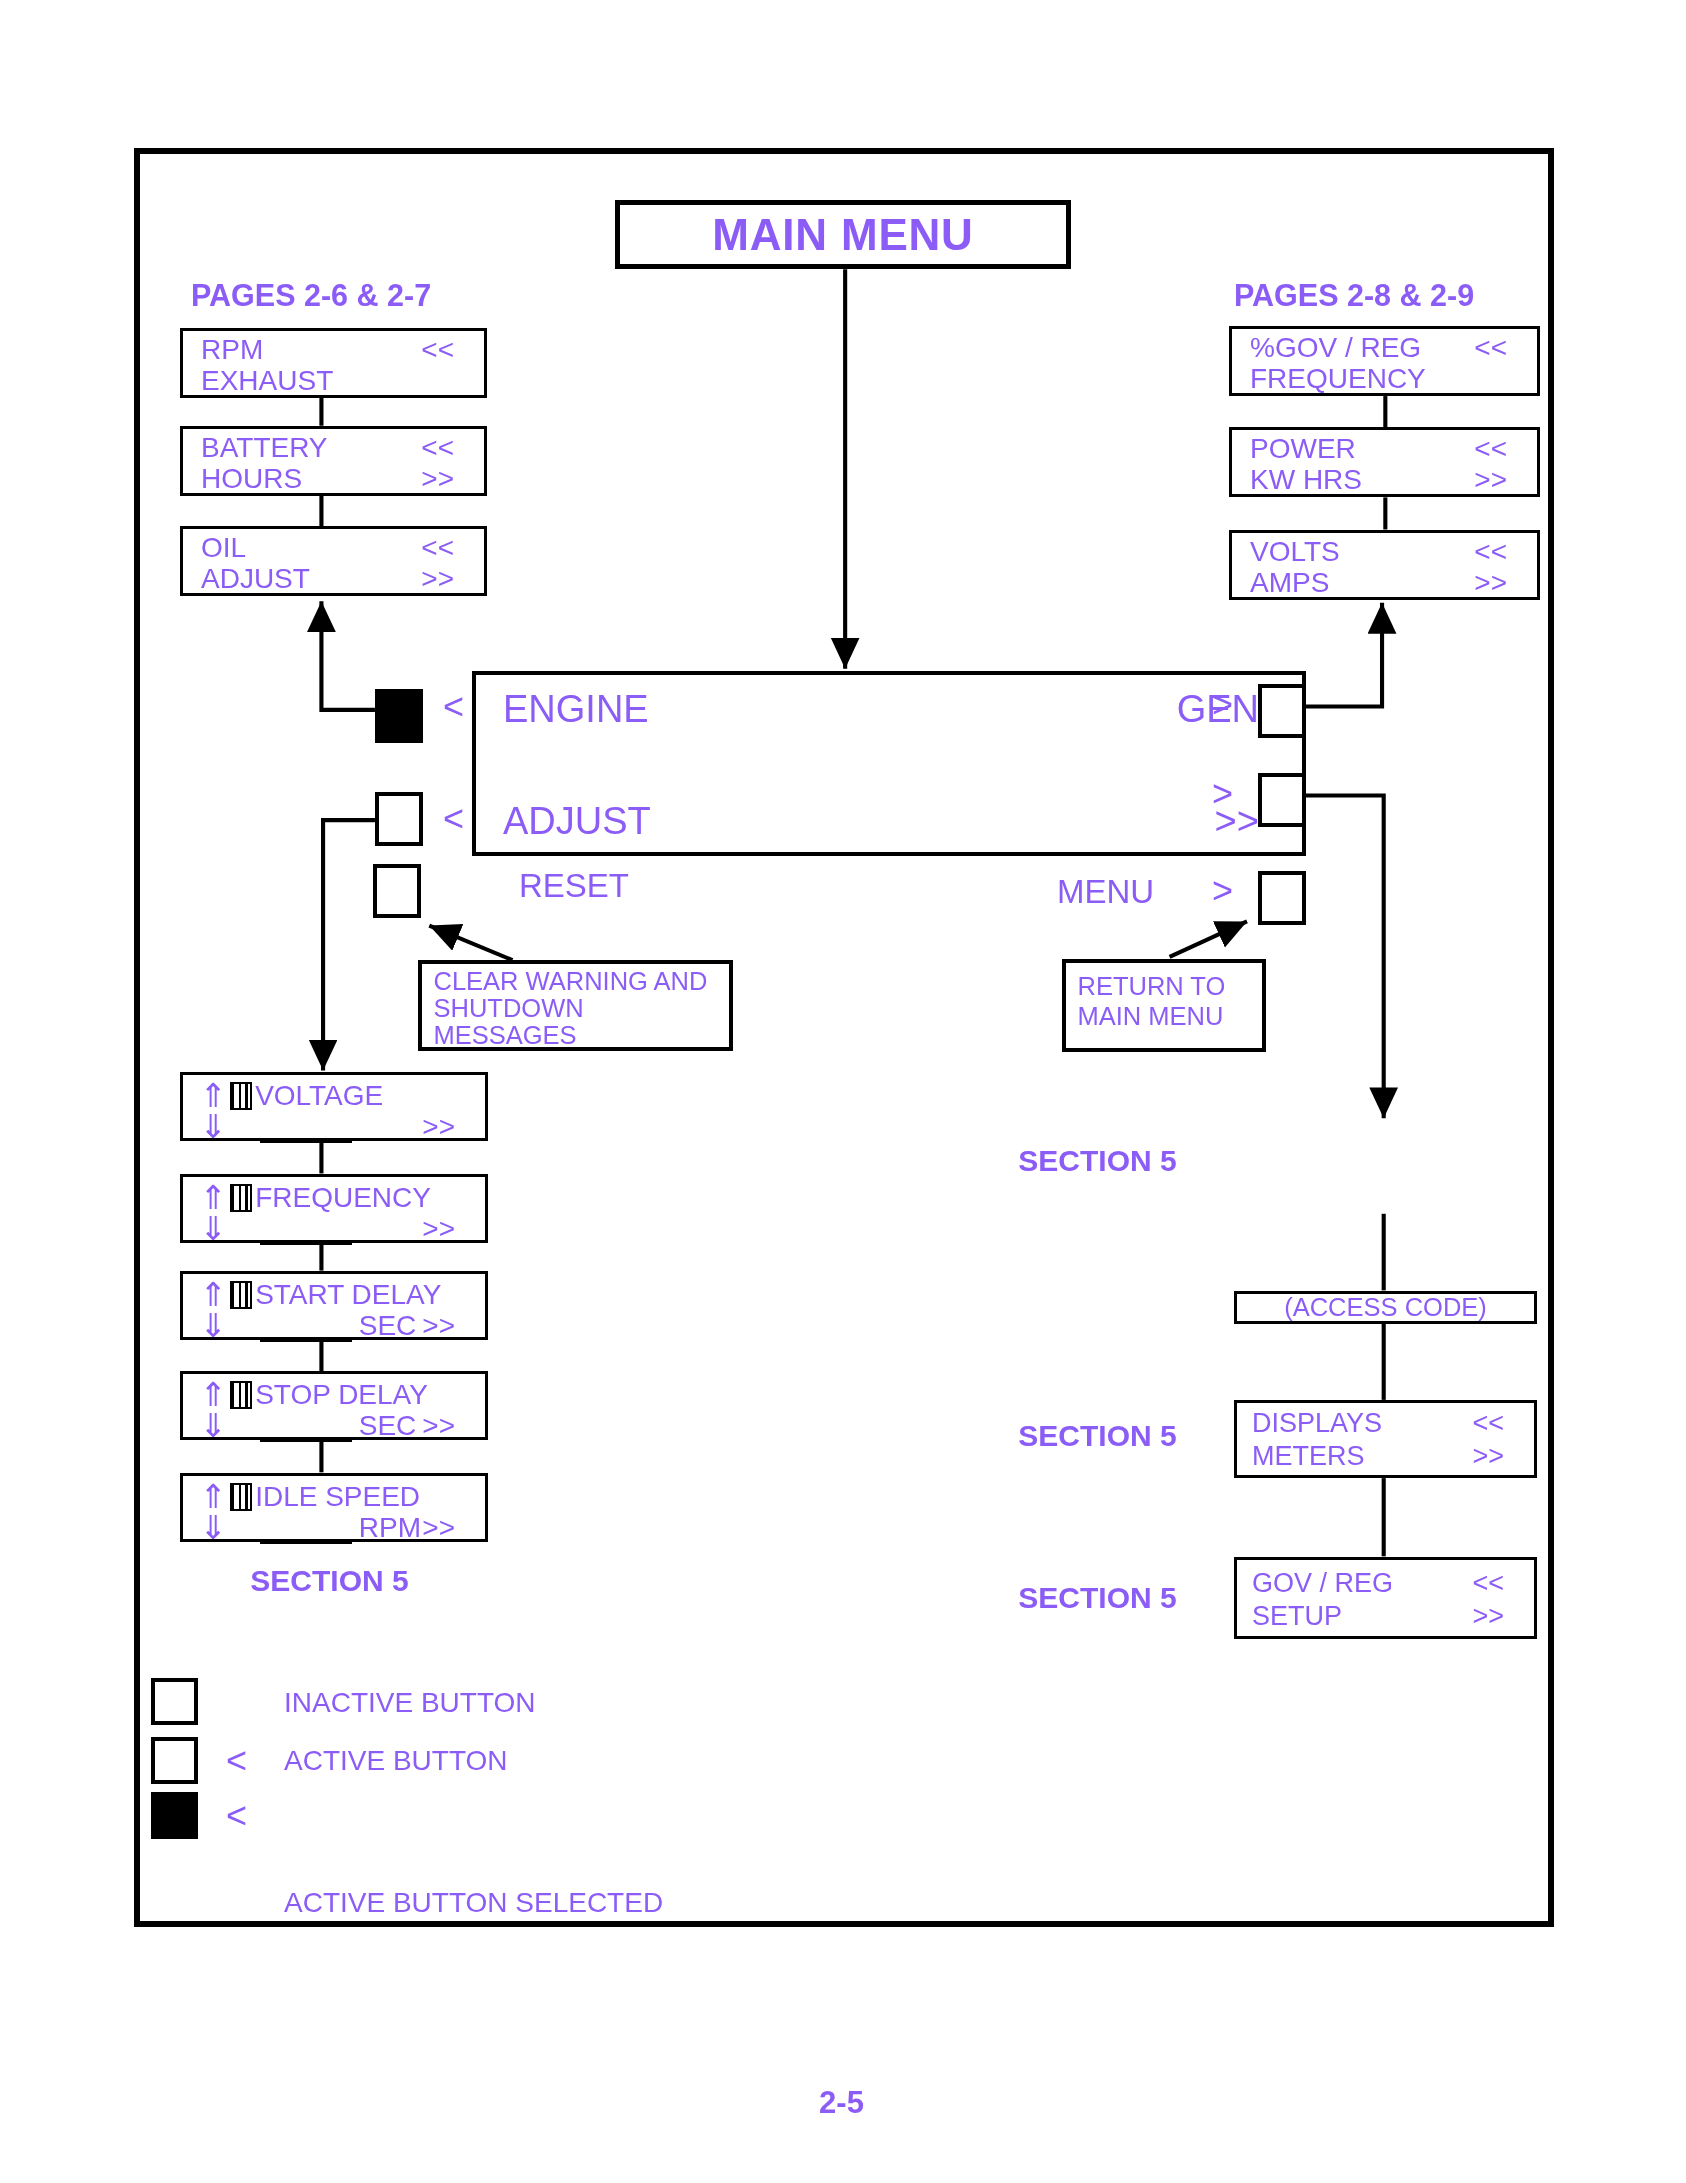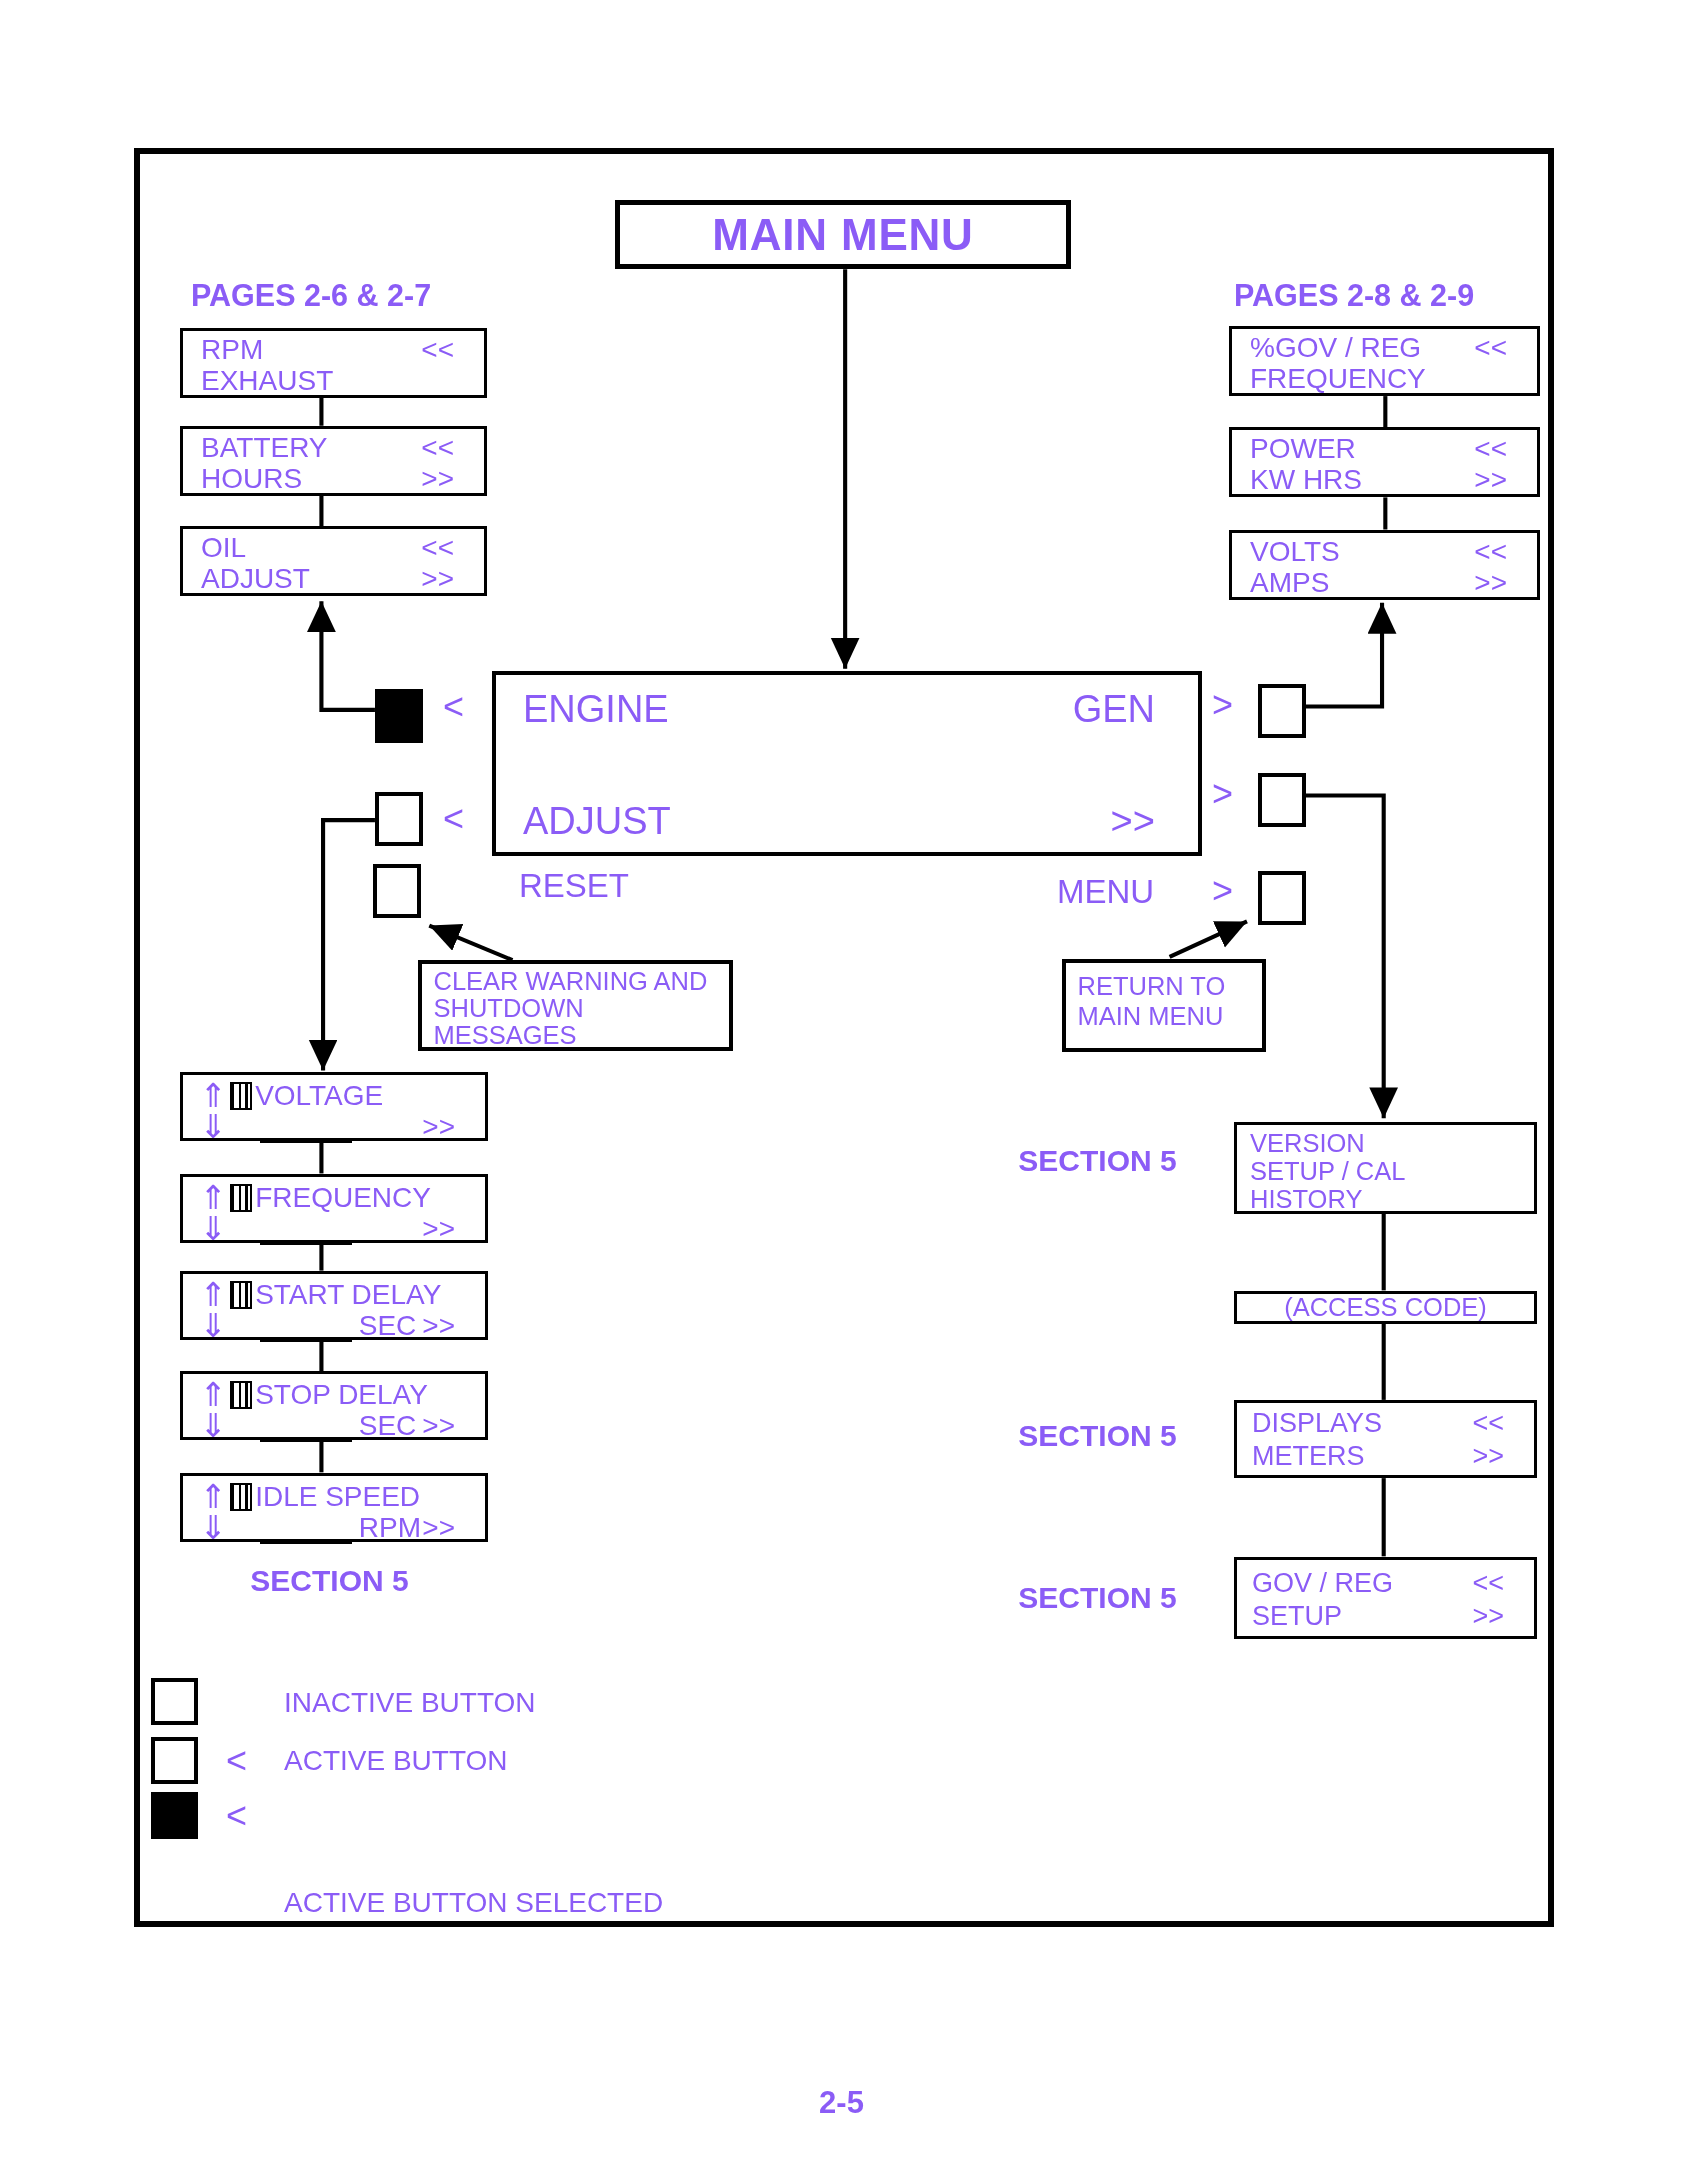--- a/index.html
+++ b/index.html
@@ -16,21 +16,21 @@
   .mainmenu{left:615px;top:200px;width:456px;height:69px;border-width:5px;
     display:flex;align-items:center;justify-content:center;
     font-size:44px;font-weight:bold;letter-spacing:0.8px;}
   .pages{font-size:30.5px;font-weight:bold;white-space:nowrap;}
   
   .lcd{border-width:3.3px;padding:3.3px 30px 0 18px;font-size:28px;line-height:31px;}
   .lcd .r{display:flex;justify-content:space-between;white-space:nowrap;}
   .lcdL{left:180px;width:307px;height:70px;}
   .lcdR{left:1229px;width:311px;height:70px;}
   
-  .maindisp{left:492px;top:671px;width:710px;height:185px;border-width:4.1px;}
+  .maindisp{left:472px;top:671px;width:834px;height:185px;border-width:4.1px;}
   .maindisp .row{position:absolute;left:27px;right:43px;display:flex;
     justify-content:space-between;font-size:38px;white-space:nowrap;}
   
   .pbtn{width:48px;height:54px;border-width:4.1px;}
   .pbtn.sel{background:#000;}
   .chev{font-size:36px;line-height:36px;}
   .ctl{font-size:33px;white-space:nowrap;}
   
   .callout{border-width:4.1px;font-size:25.5px;}
   
@@ -262,25 +262,20 @@
         <span class="unit">RPM</span>
         <span class="gright">&gt;&gt;</span>
       </div>
   </div>
 
   <div class="abs section" style="left:235px;top:1564px;">SECTION 5</div>
   <div class="abs section" style="left:1003px;top:1144px;">SECTION 5</div>
   <div class="abs section" style="left:1003px;top:1419px;">SECTION 5</div>
   <div class="abs section" style="left:1003px;top:1581px;">SECTION 5</div>
 
-  <div class="abs b setupbox" style="top:1122px;height:92px;padding:4.1px 0 0 13px;font-size:25.5px;line-height:28px;">
-    <div>VERSION</div>
-    <div>SETUP / CAL</div>
-    <div>HISTORY</div>
-  </div>
   <div class="abs b setupbox" style="top:1291px;height:33px;display:flex;align-items:center;justify-content:center;font-size:25.5px;">
     <span>(ACCESS CODE)</span>
   </div>
   <div class="abs b setupbox lcd" style="left:1234px;width:303px;top:1400px;height:78px;padding:4.1px 30px 0 15px;font-size:27px;line-height:33px;">
     <div class="r">
         <span>DISPLAYS</span>
         <span>&lt;&lt;</span>
       </div>
     <div class="r">
         <span>METERS</span>

